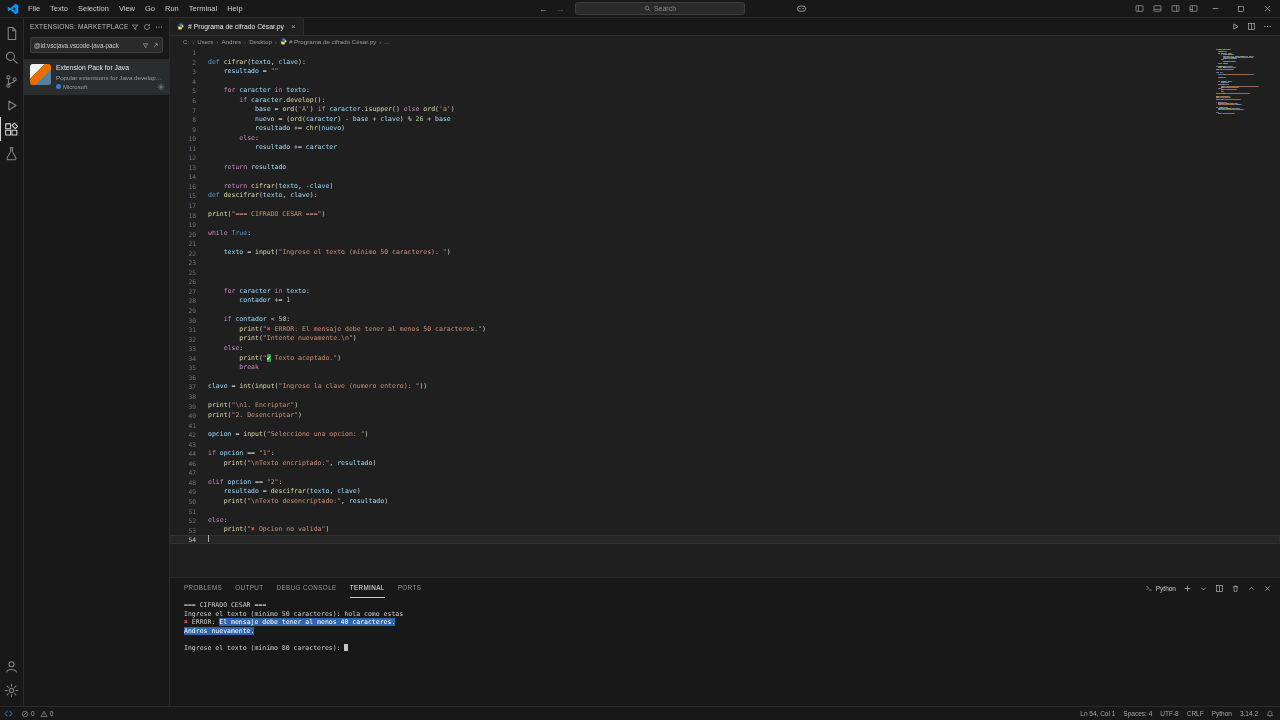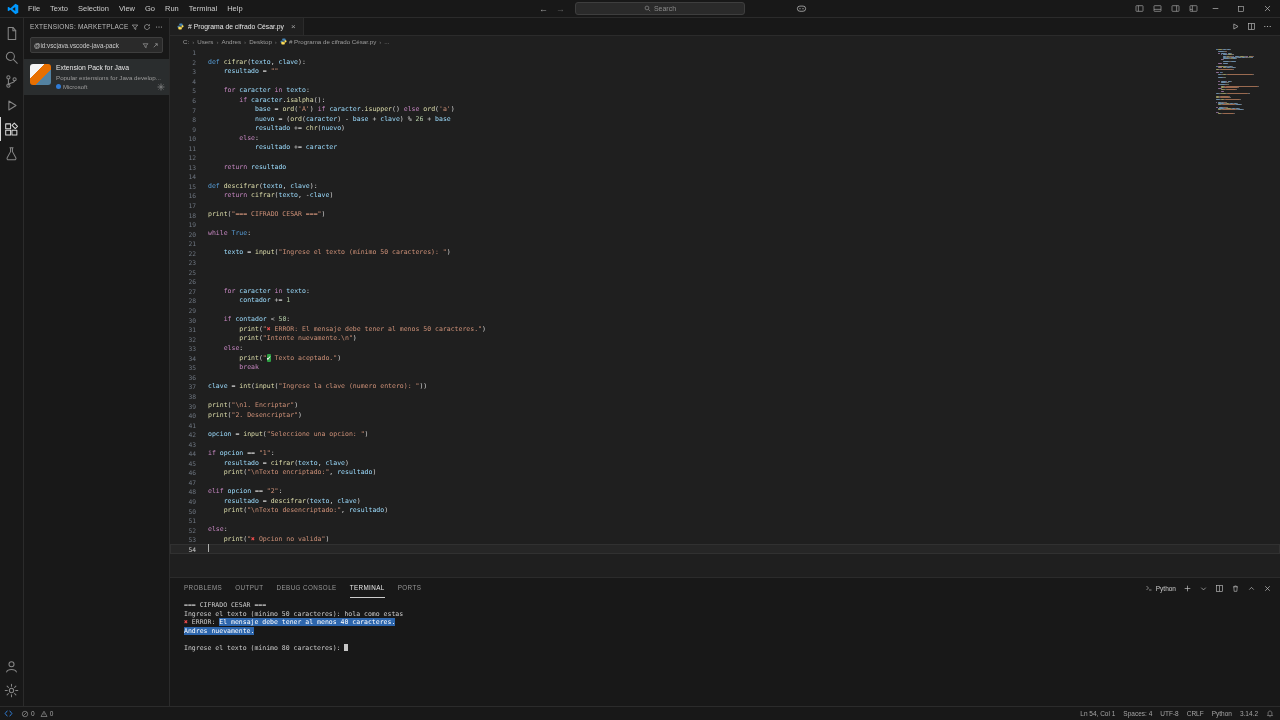--- a/index.html
+++ b/index.html
@@ -397,21 +397,21 @@
             <div class="code-line">
               <span class="lineno">4</span>
               <span class="code-text"></span>
             </div>
             <div class="code-line">
               <span class="lineno">5</span>
               <span class="code-text"><span class="ct-p">    </span><span class="ct-c">for</span><span class="ct-p"> </span><span class="ct-v">caracter</span><span class="ct-p"> </span><span class="ct-c">in</span><span class="ct-p"> </span><span class="ct-v">texto</span><span class="ct-p">:</span></span>
             </div>
             <div class="code-line">
               <span class="lineno">6</span>
-              <span class="code-text"><span class="ct-p">        </span><span class="ct-c">if</span><span class="ct-p"> </span><span class="ct-v">caracter</span><span class="ct-p">.</span><span class="ct-f">isalpha</span><span class="ct-p">():</span></span>
+              <span class="code-text"><span class="ct-p">        </span><span class="ct-c">if</span><span class="ct-p"> </span><span class="ct-v">caracter</span><span class="ct-p">.</span><span class="ct-f">develop</span><span class="ct-p">():</span></span>
             </div>
             <div class="code-line">
               <span class="lineno">7</span>
               <span class="code-text"><span class="ct-p">            </span><span class="ct-v">base</span><span class="ct-p"> = </span><span class="ct-f">ord</span><span class="ct-p">(</span><span class="ct-s">'A'</span><span class="ct-p">) </span><span class="ct-c">if</span><span class="ct-p"> </span><span class="ct-v">caracter</span><span class="ct-p">.</span><span class="ct-f">isupper</span><span class="ct-p">() </span><span class="ct-c">else</span><span class="ct-p"> </span><span class="ct-f">ord</span><span class="ct-p">(</span><span class="ct-s">'a'</span><span class="ct-p">)</span></span>
             </div>
             <div class="code-line">
               <span class="lineno">8</span>
               <span class="code-text"><span class="ct-p">            </span><span class="ct-v">nuevo</span><span class="ct-p"> = (</span><span class="ct-f">ord</span><span class="ct-p">(</span><span class="ct-v">caracter</span><span class="ct-p">) - </span><span class="ct-v">base</span><span class="ct-p"> + </span><span class="ct-v">clave</span><span class="ct-p">) % </span><span class="ct-n">26</span><span class="ct-p"> + </span><span class="ct-v">base</span></span>
             </div>
             <div class="code-line">
@@ -432,28 +432,28 @@
             </div>
             <div class="code-line">
               <span class="lineno">13</span>
               <span class="code-text"><span class="ct-p">    </span><span class="ct-c">return</span><span class="ct-p"> </span><span class="ct-v">resultado</span></span>
             </div>
             <div class="code-line">
               <span class="lineno">14</span>
               <span class="code-text"></span>
             </div>
             <div class="code-line">
+              <span class="lineno">16</span>
+              <span class="code-text"><span class="ct-p">    </span><span class="ct-c">return</span><span class="ct-p"> </span><span class="ct-f">cifrar</span><span class="ct-p">(</span><span class="ct-v">texto</span><span class="ct-p">, -</span><span class="ct-v">clave</span><span class="ct-p">)</span></span>
+            </div>
+            <div class="code-line">
               <span class="lineno">15</span>
               <span class="code-text"><span class="ct-k">def </span><span class="ct-f">descifrar</span><span class="ct-p">(</span><span class="ct-v">texto</span><span class="ct-p">, </span><span class="ct-v">clave</span><span class="ct-p">):</span></span>
             </div>
             <div class="code-line">
-              <span class="lineno">16</span>
-              <span class="code-text"><span class="ct-p">    </span><span class="ct-c">return</span><span class="ct-p"> </span><span class="ct-f">cifrar</span><span class="ct-p">(</span><span class="ct-v">texto</span><span class="ct-p">, -</span><span class="ct-v">clave</span><span class="ct-p">)</span></span>
-            </div>
-            <div class="code-line">
               <span class="lineno">17</span>
               <span class="code-text"></span>
             </div>
             <div class="code-line">
               <span class="lineno">18</span>
               <span class="code-text"><span class="ct-f">print</span><span class="ct-p">(</span><span class="ct-s">"=== CIFRADO CESAR ==="</span><span class="ct-p">)</span></span>
             </div>
             <div class="code-line">
               <span class="lineno">19</span>
               <span class="code-text"></span>
@@ -546,24 +546,20 @@
               <span class="lineno">42</span>
               <span class="code-text"><span class="ct-v">opcion</span><span class="ct-p"> = </span><span class="ct-f">input</span><span class="ct-p">(</span><span class="ct-s">"Seleccione una opcion: "</span><span class="ct-p">)</span></span>
             </div>
             <div class="code-line">
               <span class="lineno">43</span>
               <span class="code-text"></span>
             </div>
             <div class="code-line">
               <span class="lineno">44</span>
               <span class="code-text"><span class="ct-c">if</span><span class="ct-p"> </span><span class="ct-v">opcion</span><span class="ct-p"> == </span><span class="ct-s">"1"</span><span class="ct-p">:</span></span>
-            </div>
-            <div class="code-line">
-              <span class="lineno">45</span>
-              <span class="code-text"><span class="ct-p">    </span><span class="ct-v">resultado</span><span class="ct-p"> = </span><span class="ct-f">cifrar</span><span class="ct-p">(</span><span class="ct-v">texto</span><span class="ct-p">, </span><span class="ct-v">clave</span><span class="ct-p">)</span></span>
             </div>
             <div class="code-line">
               <span class="lineno">46</span>
               <span class="code-text"><span class="ct-p">    </span><span class="ct-f">print</span><span class="ct-p">(</span><span class="ct-s">"\nTexto encriptado:"</span><span class="ct-p">, </span><span class="ct-v">resultado</span><span class="ct-p">)</span></span>
             </div>
             <div class="code-line">
               <span class="lineno">47</span>
               <span class="code-text"></span>
             </div>
             <div class="code-line">

